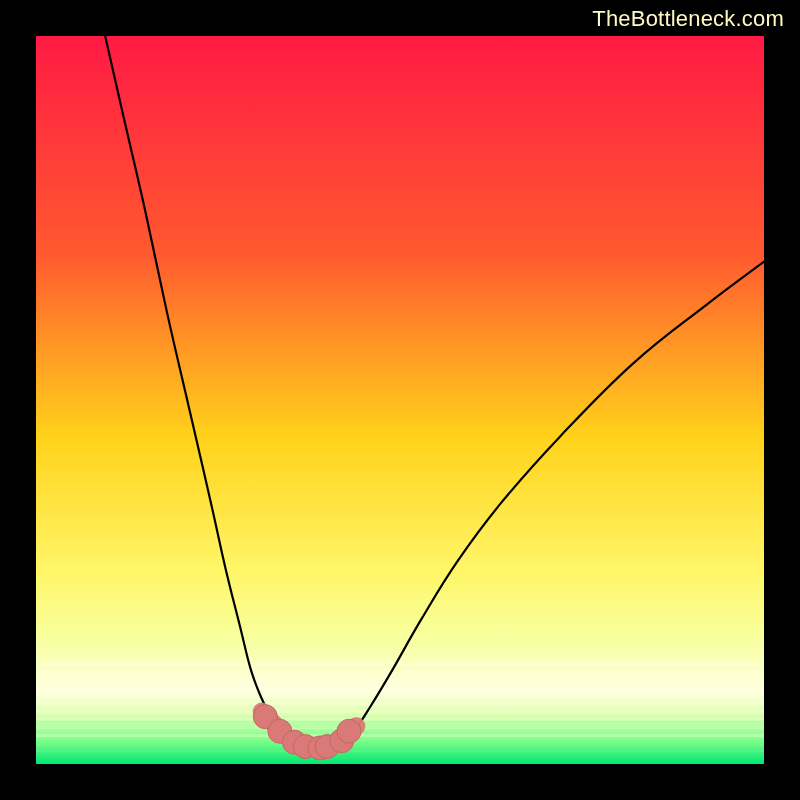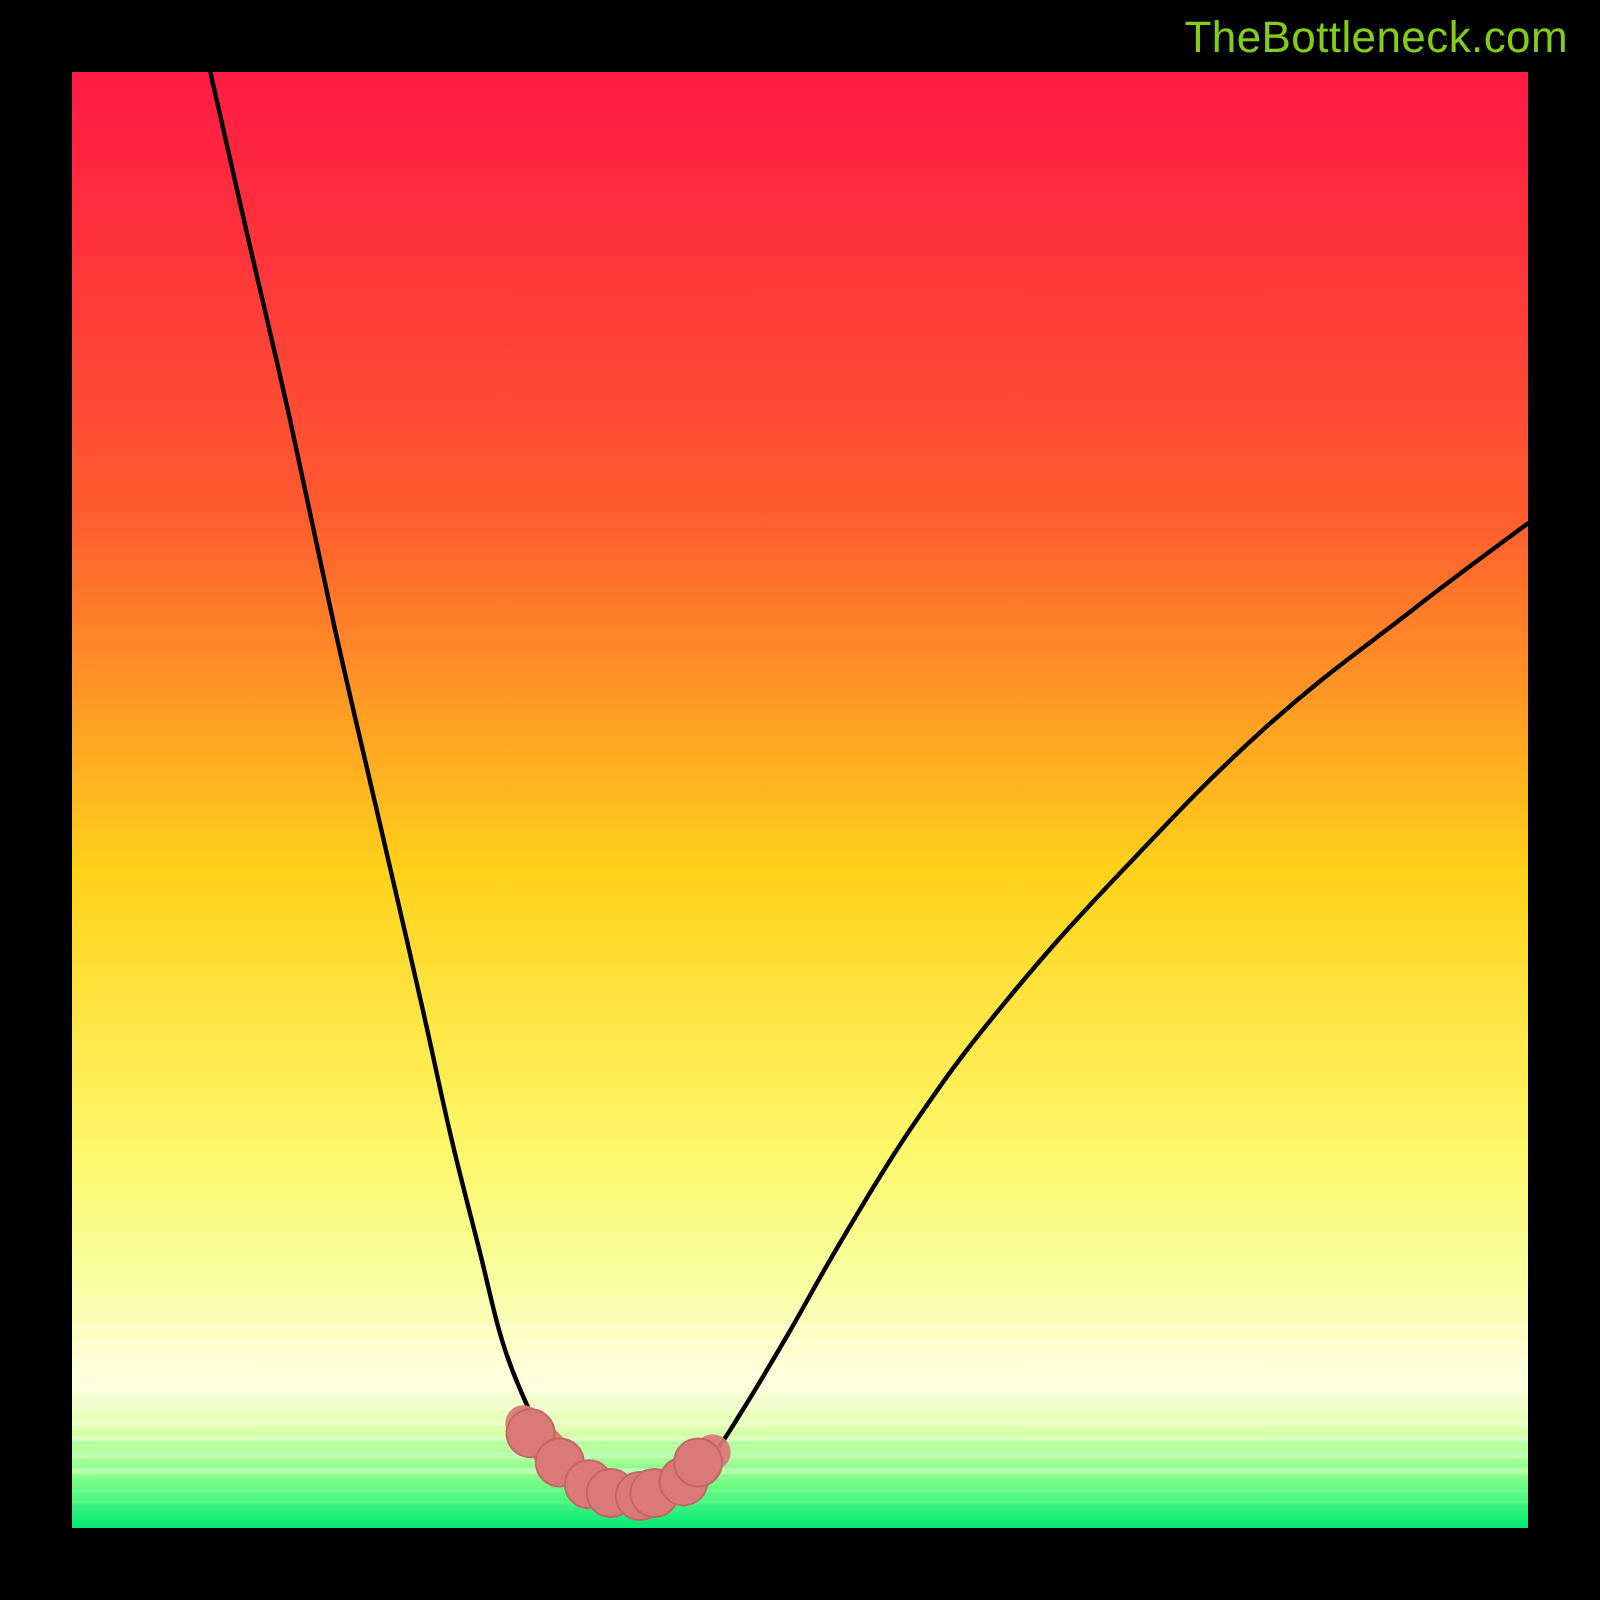--- a/index.html
+++ b/index.html
@@ -22,21 +22,21 @@
     left: 36px;
     top: 36px;
     width: 728px;
     height: 728px;
     overflow: hidden;
   }
   .watermark {
     position: absolute;
     top: 6px;
     right: 16px;
-    color: #84cc16;
+    color: #fef9c3;
     font-size: 22px;
     font-weight: 500;
     letter-spacing: 0.2px;
     z-index: 5;
   }
   svg {
     display: block;
   }
 </style>
 </head>

